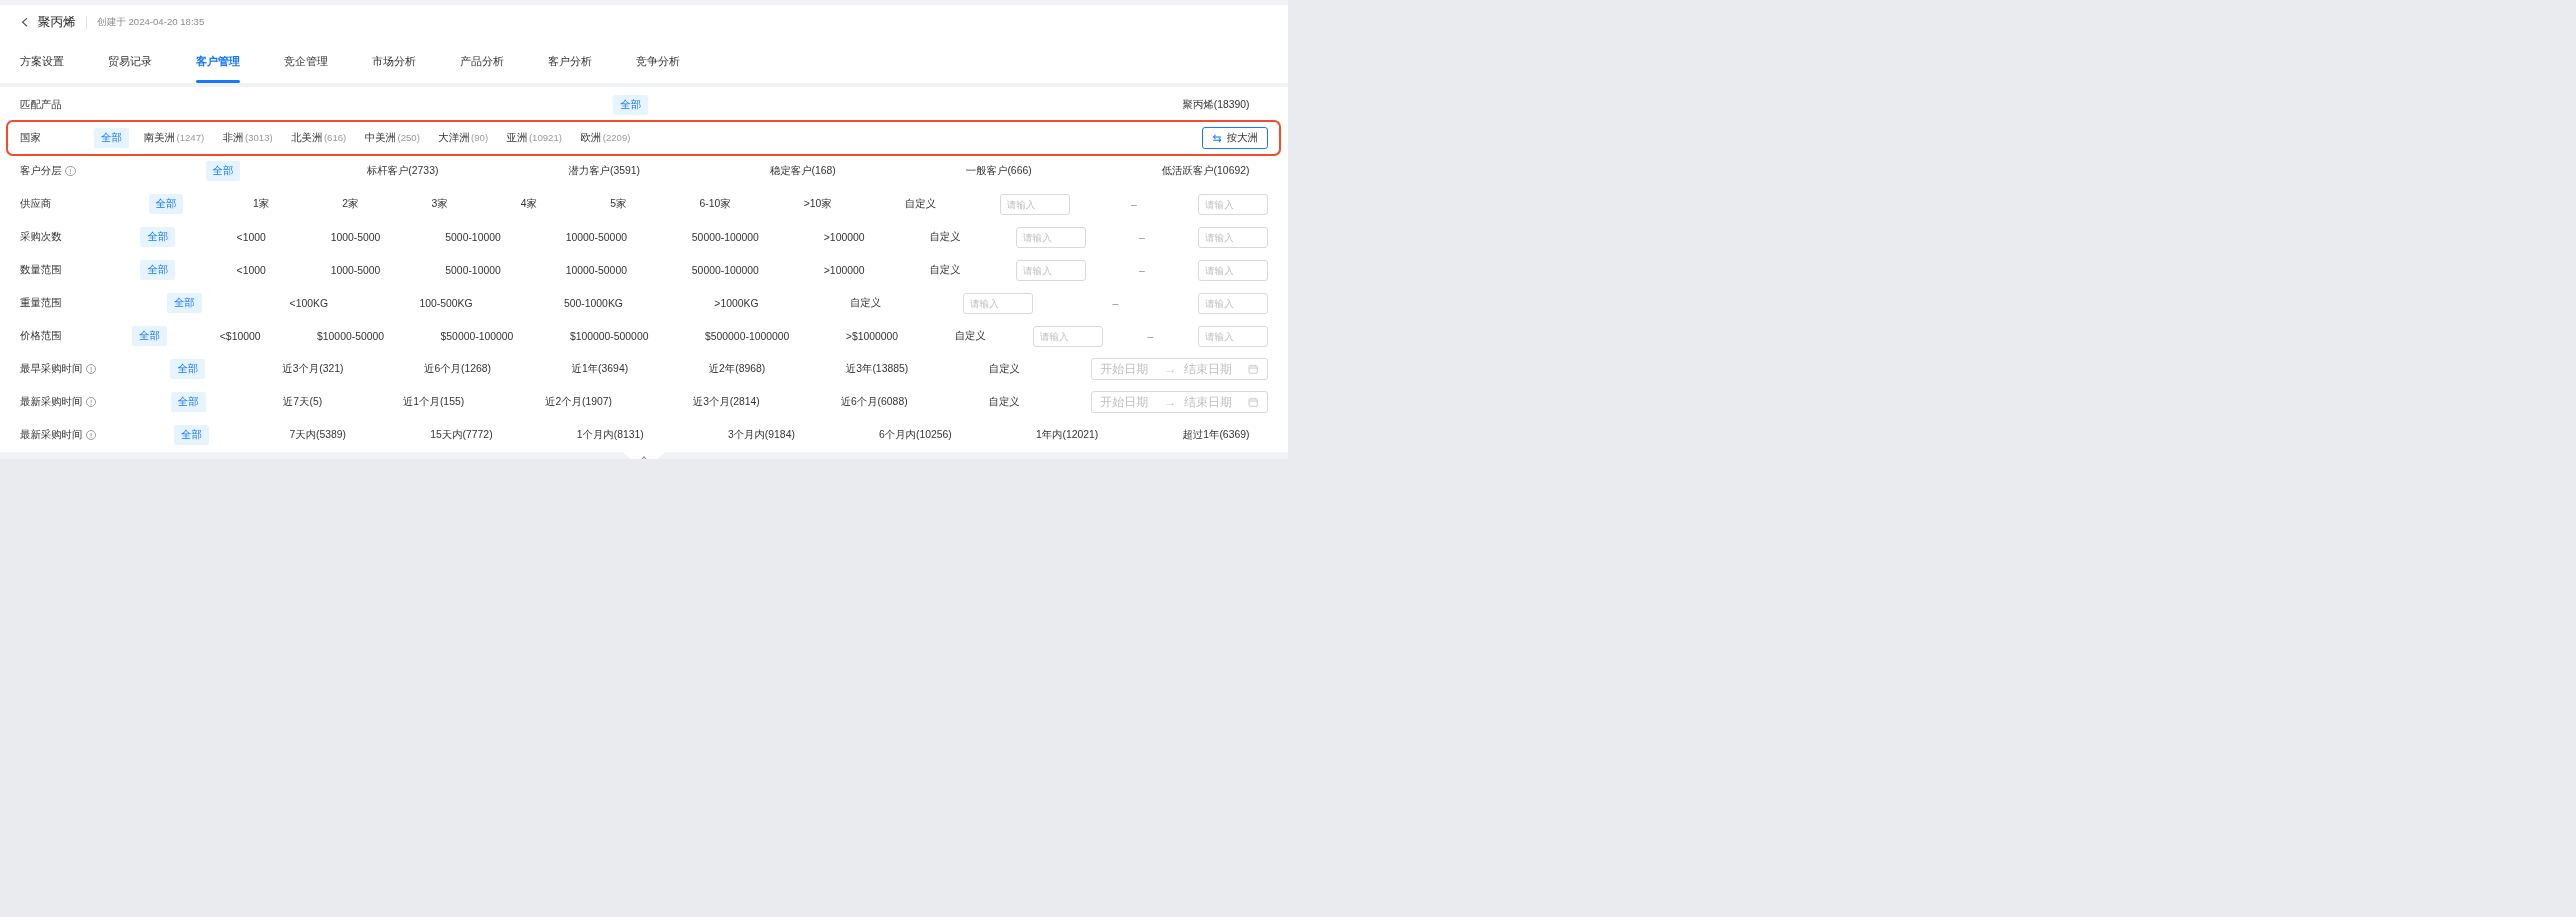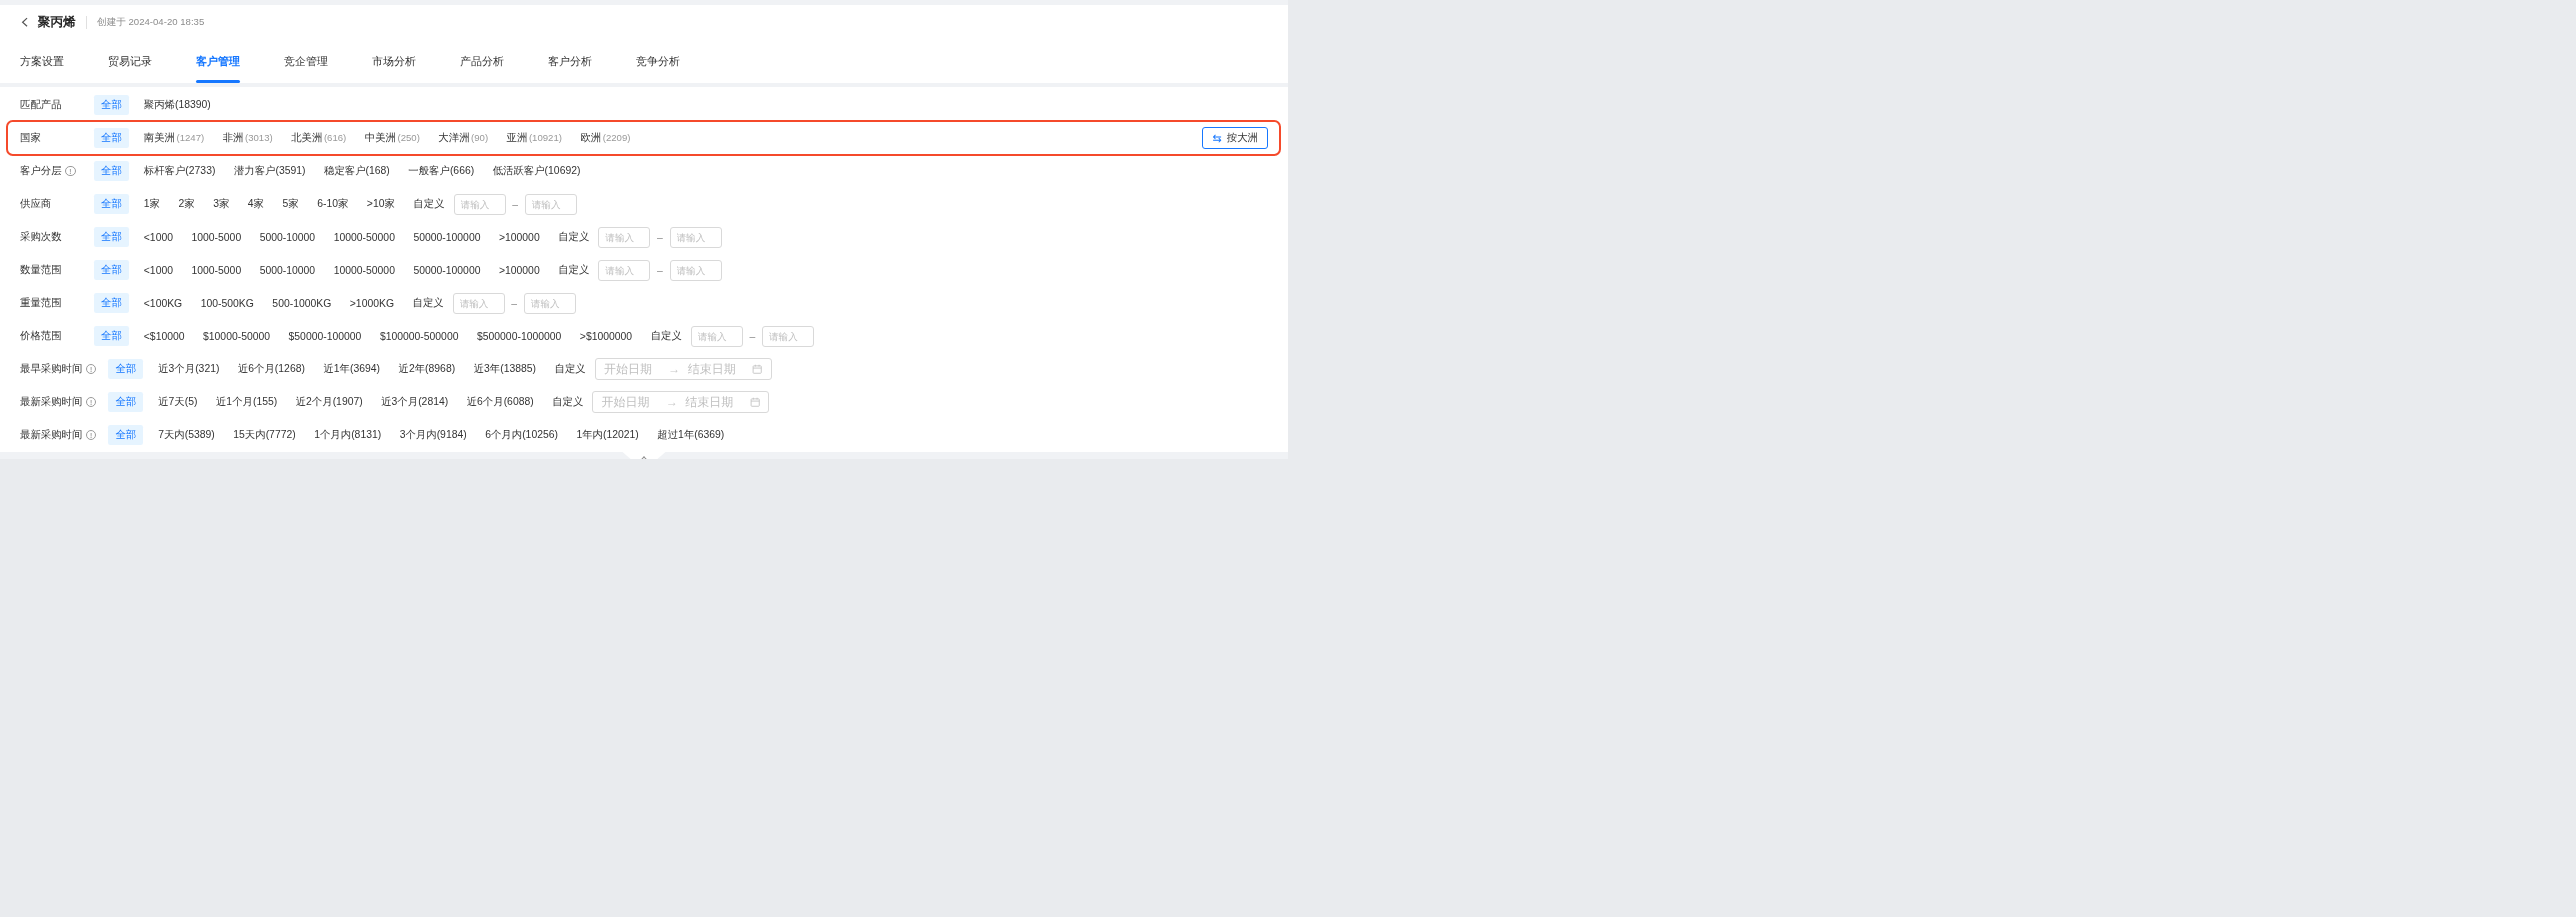--- a/index.html
+++ b/index.html
@@ -3,38 +3,38 @@
 <meta charset="utf-8">
 <style>
   * { margin:0; padding:0; box-sizing:border-box; }
   html,body { background:#e9ebee; }
   body { font-family:"Liberation Sans","DejaVu Sans",sans-serif; }
   .page { width:1288px; height:459px; background:#f0f2f5; display:flex; flex-direction:column; overflow:hidden; position:relative; }
   .top-strip { height:4.5px; background:#f0f2f5; flex:0 0 auto; }
 
   header { background:#fff; height:36px; flex:0 0 auto; display:flex; align-items:center; padding:0 20px; }
   .back { display:inline-flex; align-items:center; cursor:pointer; margin-right:7.4px; color:#555; }
-  .page-title { font-size:12.6px; font-weight:bold; color:#262626; }
+  .page-title { font-size:12.6px; font-weight:normal; color:#262626; }
   .vdiv { width:0.7px; height:13.4px; background:#e0e0e0; margin:0 10.4px; }
   .created { font-size:9.6px; color:#8c8c8c; }
 
   nav.tabs { background:#fff; height:42px; flex:0 0 auto; display:flex; align-items:stretch; padding:0 20px; gap:44px; margin-bottom:4.5px; }
   .tab { display:flex; align-items:center; font-size:11px; color:#333; cursor:pointer; position:relative; white-space:nowrap; }
   .tab.active { color:#1677ff; font-weight:bold; }
   .tab.active::after { content:""; position:absolute; left:0; right:0; bottom:0; height:2.2px; background:#1677ff; border-radius:1.5px; }
 
   main.panel { background:#fff; flex:0 0 auto; padding-top:1.5px; }
-  .row { height:33px; display:flex; align-items:center; padding:0 20px; position:relative; font-size:10.4px; color:#333; white-space:nowrap; }
+  .row { height:33px; display:flex; align-items:center; padding:0 20px; position:relative; font-size:10.4px; color:#333; white-space:nowrap;justify-content:space-between; }
   .row-label { min-width:62px; margin-right:12px; display:inline-flex; align-items:center; gap:3.7px; color:#333; }
   .info-icon { width:10.4px; height:10.4px; border:0.7px solid #9a9a9a; border-radius:50%; color:#9a9a9a; font-size:6.7px; line-height:9px; text-align:center; display:inline-block; cursor:pointer; font-weight:bold; }
   .chip { background:#e6f4ff; color:#1677ff; border-radius:2.2px; padding:3px 7px; margin-right:15px; cursor:pointer; }
   .opt { margin-right:18.5px; cursor:pointer; }
   .opt .count { color:#999; margin-left:1.5px; font-size:9.6px; }
   .custom { margin-right:9px; cursor:pointer; }
-  .mini-input { width:52px; height:21px; border:0.7px solid #d9d9d9; border-radius:3px; padding:0 6px; font-size:9.6px; color:#333; outline:none; background:#fff; }
+  .mini-input { width:70px; height:21px; border:0.7px solid #d9d9d9; border-radius:3px; padding:0 6px; font-size:9.6px; color:#333; outline:none; background:#fff; }
   .mini-input::placeholder { color:#bfbfbf; }
   .dash { color:#8c8c8c; margin:0 6.7px; }
   .daterange { width:177px; height:22px; border:0.7px solid #d9d9d9; border-radius:3px; display:flex; align-items:center; padding:0 8.2px; color:#bfbfbf; font-size:12px; background:#fff; cursor:pointer; }
   .dr-arrow { margin-left:auto; color:#c8c8c8; }
   .dr-end { margin-left:7.4px; }
   .cal { margin-left:auto; display:inline-flex; }
   .annotation { position:absolute; left:6px; right:7.4px; top:-1.5px; bottom:-1.5px; border:2.2px solid #f54a2b; border-radius:6.7px; pointer-events:none; }
   .action-btn { margin-left:auto; display:inline-flex; align-items:center; gap:5.2px; height:22px; padding:0 9px; border:0.7px solid #1677ff; border-radius:3px; background:#fff; color:#333; font-size:10.4px; cursor:pointer; position:relative; z-index:1; }
   .action-btn .swap { color:#1677ff; font-size:11px; line-height:1; }
 

